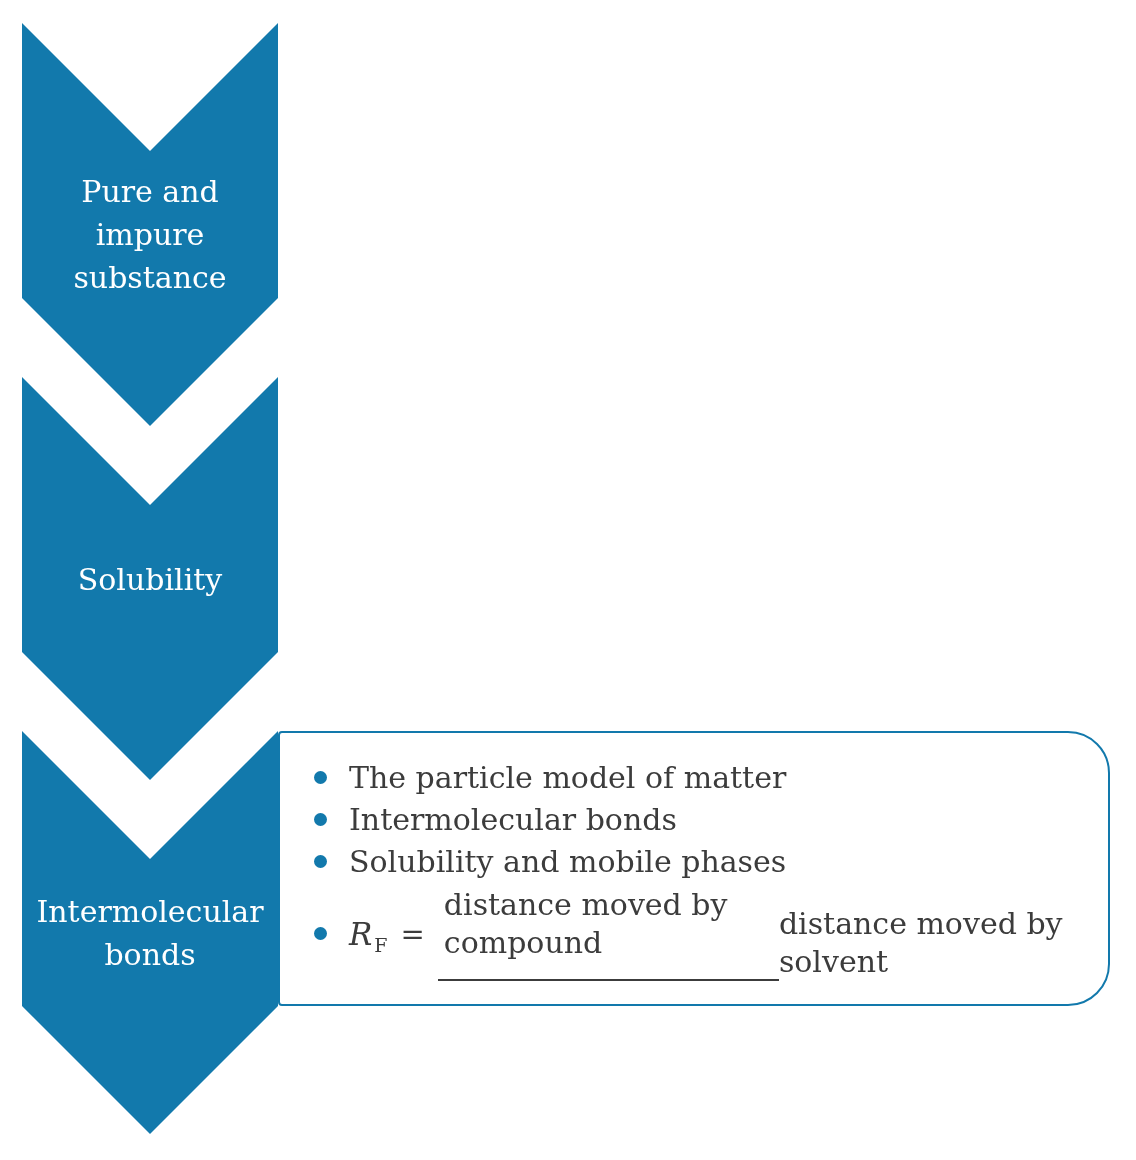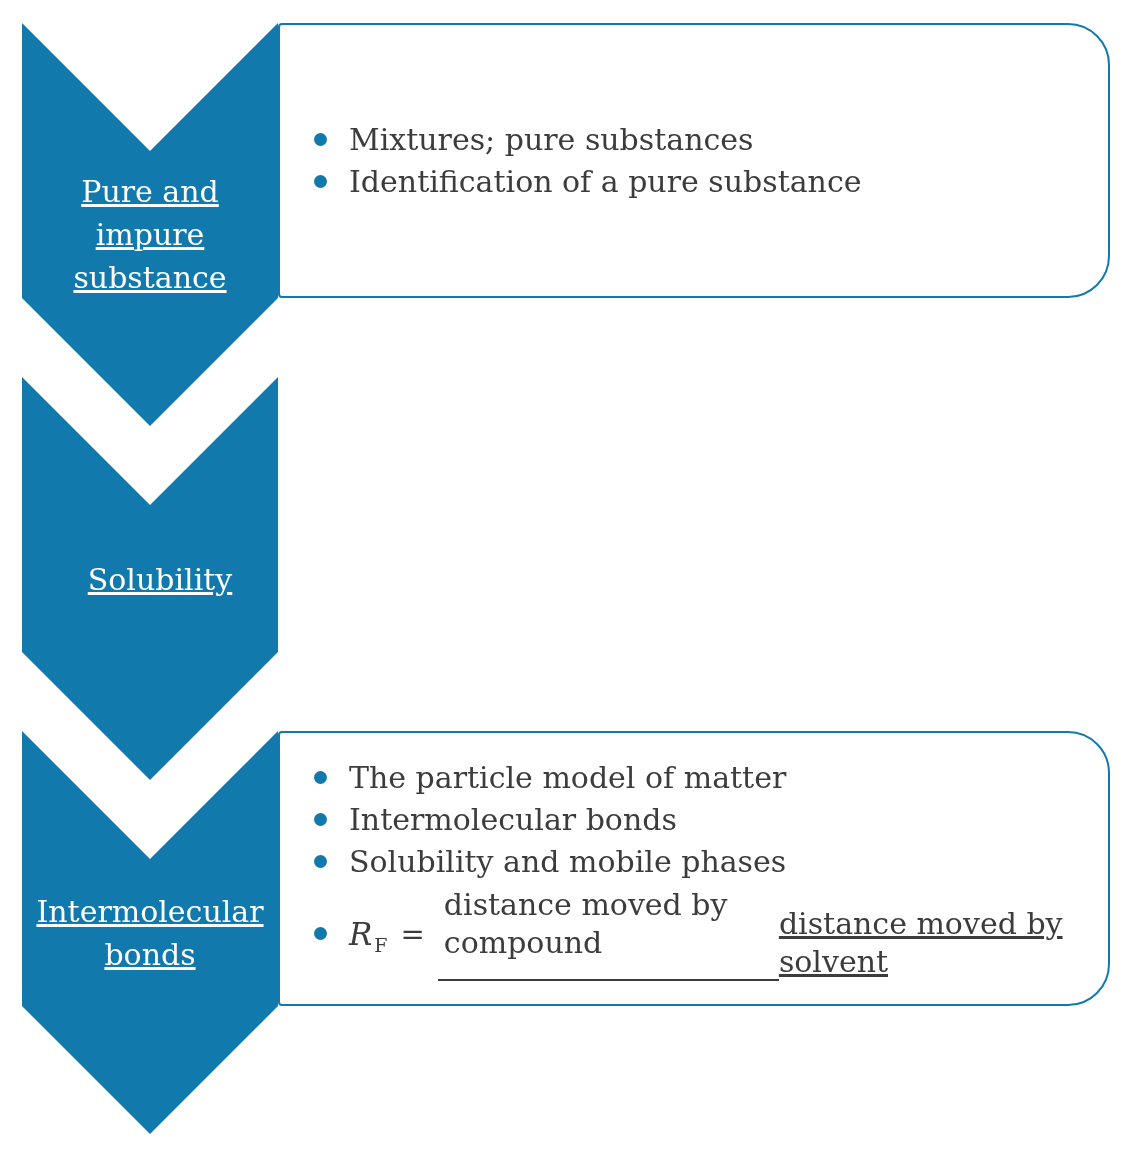--- a/index.html
+++ b/index.html
@@ -23,24 +23,23 @@
     width: 1136px; height: 1160px;
     display: block;
   }
   .chev-label {
     position: absolute;
     color: var(--label);
     font-size: 30px;
     line-height: 43px;
     text-align: center;
     z-index: 2;
-    text-decoration: underline;
   }
   .chev-label.l1 { left: 58px;  top: 170px; width: 184px; }
-  .chev-label.l2 { left: 32px;  top: 558px; width: 256px; }
+  .chev-label.l2 { left: 22px;  top: 558px; width: 256px; }
   .chev-label.l3 { left: 22px;  top: 890px; width: 256px; }
   .box {
     position: absolute;
     left: 278px;
     width: 832px;
     height: 275px;
     border: 2px solid var(--blue);
     border-radius: 4px 42px 42px 4px;
     background: #ffffff;
     display: flex;
@@ -92,47 +91,37 @@
     display: inline-flex;
     text-align: left;
     color: var(--text);
     font-size: 30px;
     line-height: 38px;
   }
   .frac .num {
     border-bottom: 2px solid var(--text);
     padding: 0 6px 3px;
   }
-  .frac .den { padding-top: 19px; text-decoration: underline; }
+  .frac .den { padding-top: 19px; }
 </style>
 </head>
 <body>
 
 <div class="canvas">
 
   <svg class="chevron-layer" viewBox="0 0 1136 1160" xmlns="http://www.w3.org/2000/svg" aria-hidden="true">
     <polygon points="22,23 150,151 278,23 278,298 150,426 22,298" fill="#1279AC"></polygon>
     <polygon points="22,377 150,505 278,377 278,652 150,780 22,652" fill="#1279AC"></polygon>
     <polygon points="22,731 150,859 278,731 278,1006 150,1134 22,1006" fill="#1279AC"></polygon>
   </svg>
 
   <div class="chev-label l1">Pure and impure substance</div>
   <div class="chev-label l2">Solubility</div>
   <div class="chev-label l3">Intermolecular bonds</div>
 
-  <div class="box b1">
-    <div class="row">
-      <span class="dot"></span>
-      <span class="txt">Mixtures; pure substances</span>
-    </div>
-    <div class="row">
-      <span class="dot"></span>
-      <span class="txt">Identification of a pure substance</span>
-    </div>
-  </div>
 
 
   <div class="box b3">
     <div class="row">
       <span class="dot"></span>
       <span class="txt">The particle model of matter</span>
     </div>
     <div class="row">
       <span class="dot"></span>
       <span class="txt">Intermolecular bonds</span>

